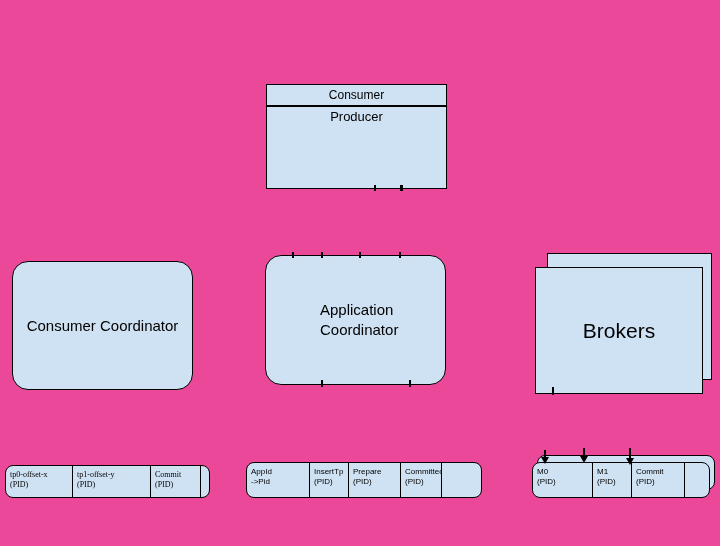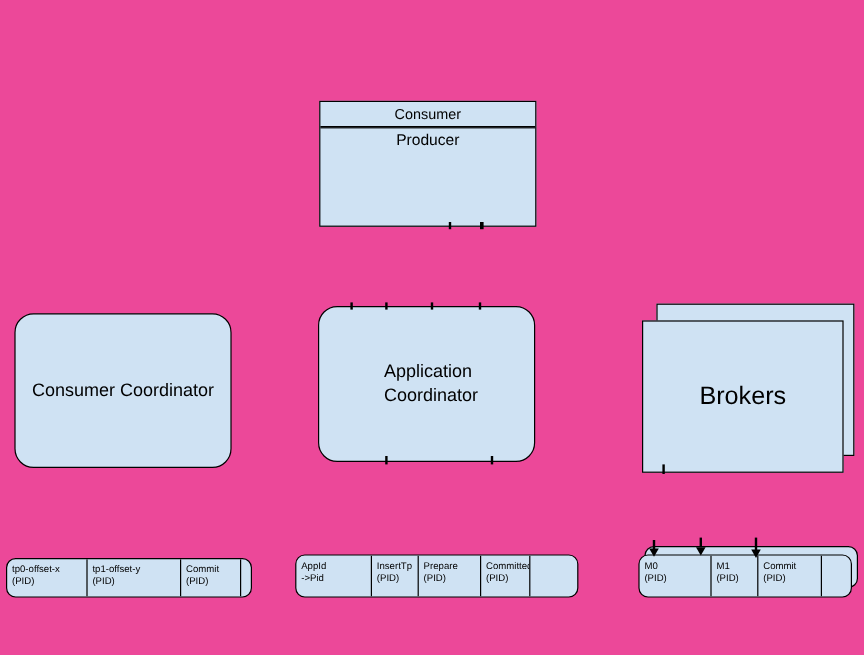--- a/index.html
+++ b/index.html
@@ -19,21 +19,21 @@
   .cc-box{left:12px;top:261px;width:181px;height:129px;border-radius:16px;display:flex;align-items:center;justify-content:center;font-size:15px;}
   .tc-box{left:265px;top:255px;width:181px;height:130px;border-radius:16px;display:flex;align-items:center;font-size:15px;line-height:20px;}
   .tc-text{padding-left:54px;text-align:left;}
   
   .brokers-back{left:547px;top:253px;width:165px;height:127px;}
   .brokers-front{left:535px;top:267px;width:168px;height:127px;display:flex;align-items:center;justify-content:center;font-size:21px;}
   
   .log{display:flex;border-radius:8px;overflow:hidden;}
   .log-cell{border-right:1px solid #000;box-sizing:border-box;padding:4px 2px 0 4px;font-size:8px;line-height:10px;white-space:nowrap;overflow:hidden;}
   .log-cell.last{border-right:none;flex:1;}
-  .log1{left:5px;top:465px;width:205px;height:33px;}
+  .log1{left:5px;top:465px;width:205px;height:33px;font-family:Liberation Serif, serif;}
   .log2{left:246px;top:462px;width:236px;height:36px;}
   .log3-back{left:537px;top:455px;width:178px;height:35px;border-radius:8px;}
   .log3-front{left:532px;top:462px;width:178px;height:36px;}
   
   .tick{position:absolute;background:#000;}
   .arrow{position:absolute;width:0;height:0;}
   .arrow-head-down{border-left:4px solid transparent;border-right:4px solid transparent;border-top:7px solid #000;}
   .arrow-stem{position:absolute;width:2px;background:#000;}
 </style>
 </head>

